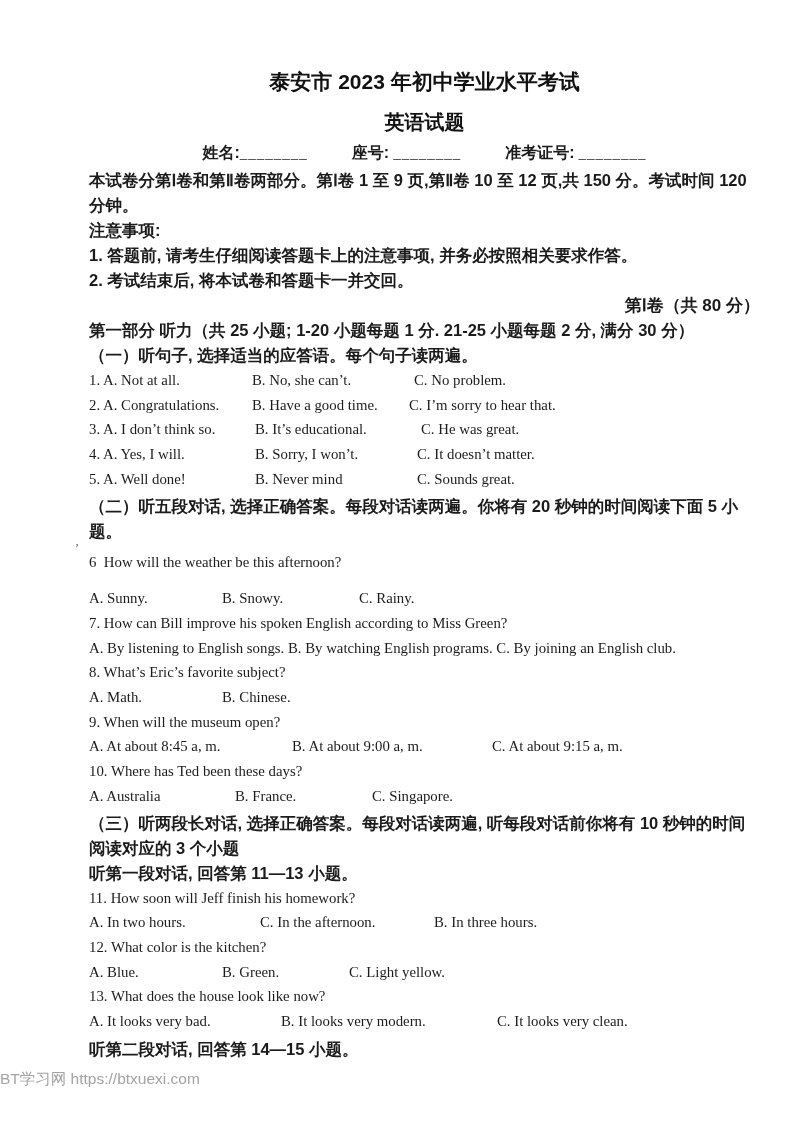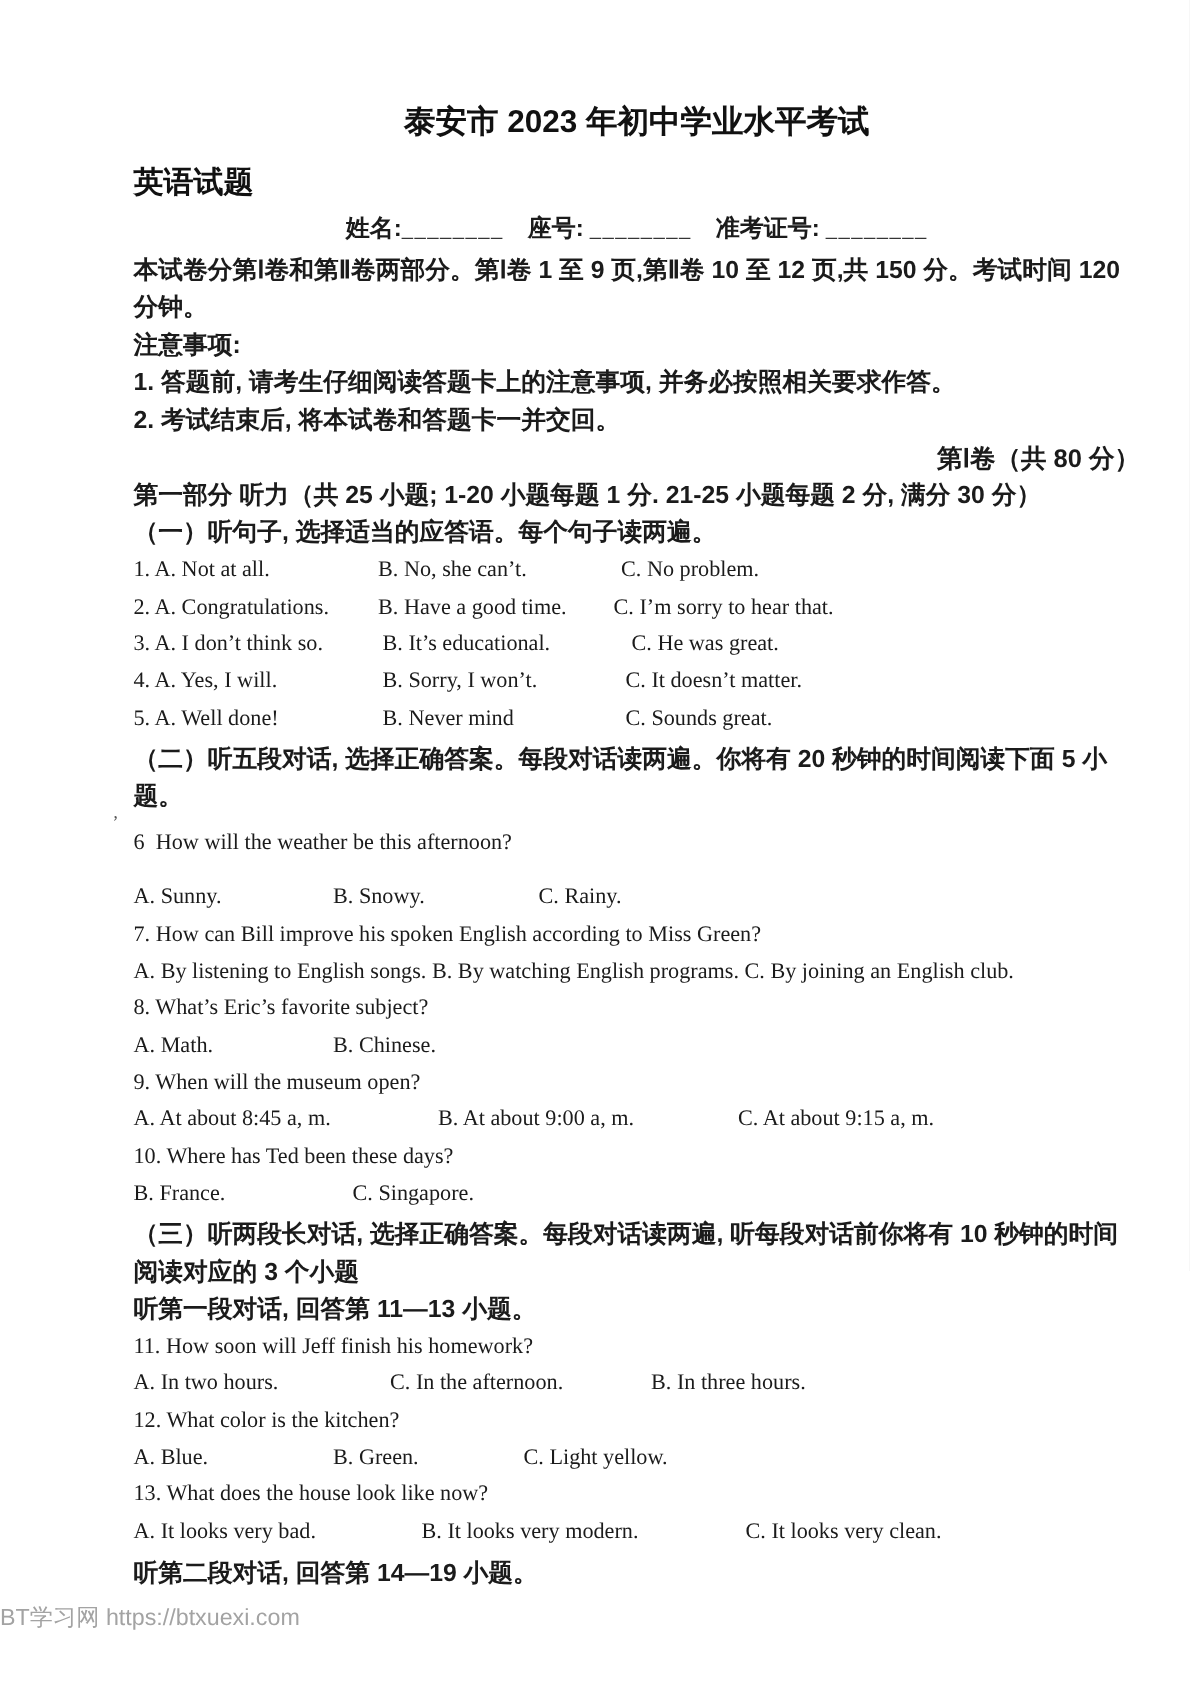--- a/index.html
+++ b/index.html
@@ -3,22 +3,22 @@
 <meta charset="utf-8">
 <style>
   html,body{margin:0;padding:0;background:#e9e9e9;}
   .page{position:relative;width:793px;height:1122px;background:#ffffff;margin:0 auto;
         font-family:"Liberation Serif",serif;color:#1b1b1b;overflow:hidden;padding-left:23px;}
   .content{padding:66px 56px 0 66px;}
   .line{white-space:pre-wrap;}
   .zh{font-family:"Liberation Sans",sans-serif;font-weight:700;font-size:16.5px;line-height:25px;}
   .en{font-size:14.8px;line-height:24.7px;}
   .title{font-family:"Liberation Sans",sans-serif;font-weight:700;font-size:21px;line-height:32px;text-align:center;color:#111;}
-  .subtitle{font-family:"Liberation Sans",sans-serif;font-weight:700;font-size:20px;line-height:28px;text-align:left;margin-top:10px;color:#111;}
-  .fields{display:flex;justify-content:center;gap:16px;margin-top:6px;line-height:22px;}
+  .subtitle{font-family:"Liberation Sans",sans-serif;font-weight:700;font-size:20px;line-height:28px;text-align:center;margin-top:10px;color:#111;}
+  .fields{display:flex;justify-content:center;gap:44px;margin-top:6px;line-height:22px;}
   .fields .lbl{font-family:"Liberation Sans",sans-serif;font-weight:700;font-size:16px;}
   .fields .blank{font-size:15px;letter-spacing:1px;}
   .intro{margin-top:4px;}
   .center{text-align:right;}
   .vol{font-size:17px;}
   .optrow{display:grid;font-size:14.8px;line-height:24.7px;}
   .optrow span{white-space:pre-wrap;}
   .mt2{margin-top:2px;} .mt3{margin-top:3px;} .mt6{margin-top:6px;} .mt12{margin-top:12px;}
   .artifact{position:absolute;left:75px;top:541px;font-size:12px;color:#555;}
   .footer{position:absolute;left:0;right:0;top:1067px;text-align:left;
@@ -95,20 +95,21 @@
       <span>B. Chinese.</span>
     </div>
     <div class="en line">9. When will the museum open?</div>
     <div class="optrow" style="grid-template-columns:203px 200px 1fr">
       <span>A. At about 8:45 a, m.</span>
       <span>B. At about 9:00 a, m.</span>
       <span>C. At about 9:15 a, m.</span>
     </div>
     <div class="en line">10. Where has Ted been these days?</div>
     <div class="optrow" style="grid-template-columns:146px 137px 1fr">
+      <span>A. Australia</span>
       <span>B. France.</span>
       <span>C. Singapore.</span>
     </div>
 
     <div class="zh line mt2">（三）听两段长对话, 选择正确答案。每段对话读两遍, 听每段对话前你将有 10 秒钟的时间</div>
     <div class="zh line">阅读对应的 3 个小题</div>
     <div class="zh line">听第一段对话, 回答第 11—13 小题。</div>
 
     <div class="en line">11. How soon will Jeff finish his homework?</div>
     <div class="optrow" style="grid-template-columns:171px 174px 1fr">
@@ -122,19 +123,19 @@
       <span>B. Green.</span>
       <span>C. Light yellow.</span>
     </div>
     <div class="en line">13. What does the house look like now?</div>
     <div class="optrow" style="grid-template-columns:192px 216px 1fr">
       <span>A. It looks very bad.</span>
       <span>B. It looks very modern.</span>
       <span>C. It looks very clean.</span>
     </div>
 
-    <div class="zh line mt3">听第二段对话, 回答第 14—19 小题。</div>
+    <div class="zh line mt3">听第二段对话, 回答第 14—15 小题。</div>
   </div>
 
   <div class="artifact">’</div>
 
   <div class="footer line">BT学习网 https://btxuexi.com</div>
 </div>
 
 </body></html>

